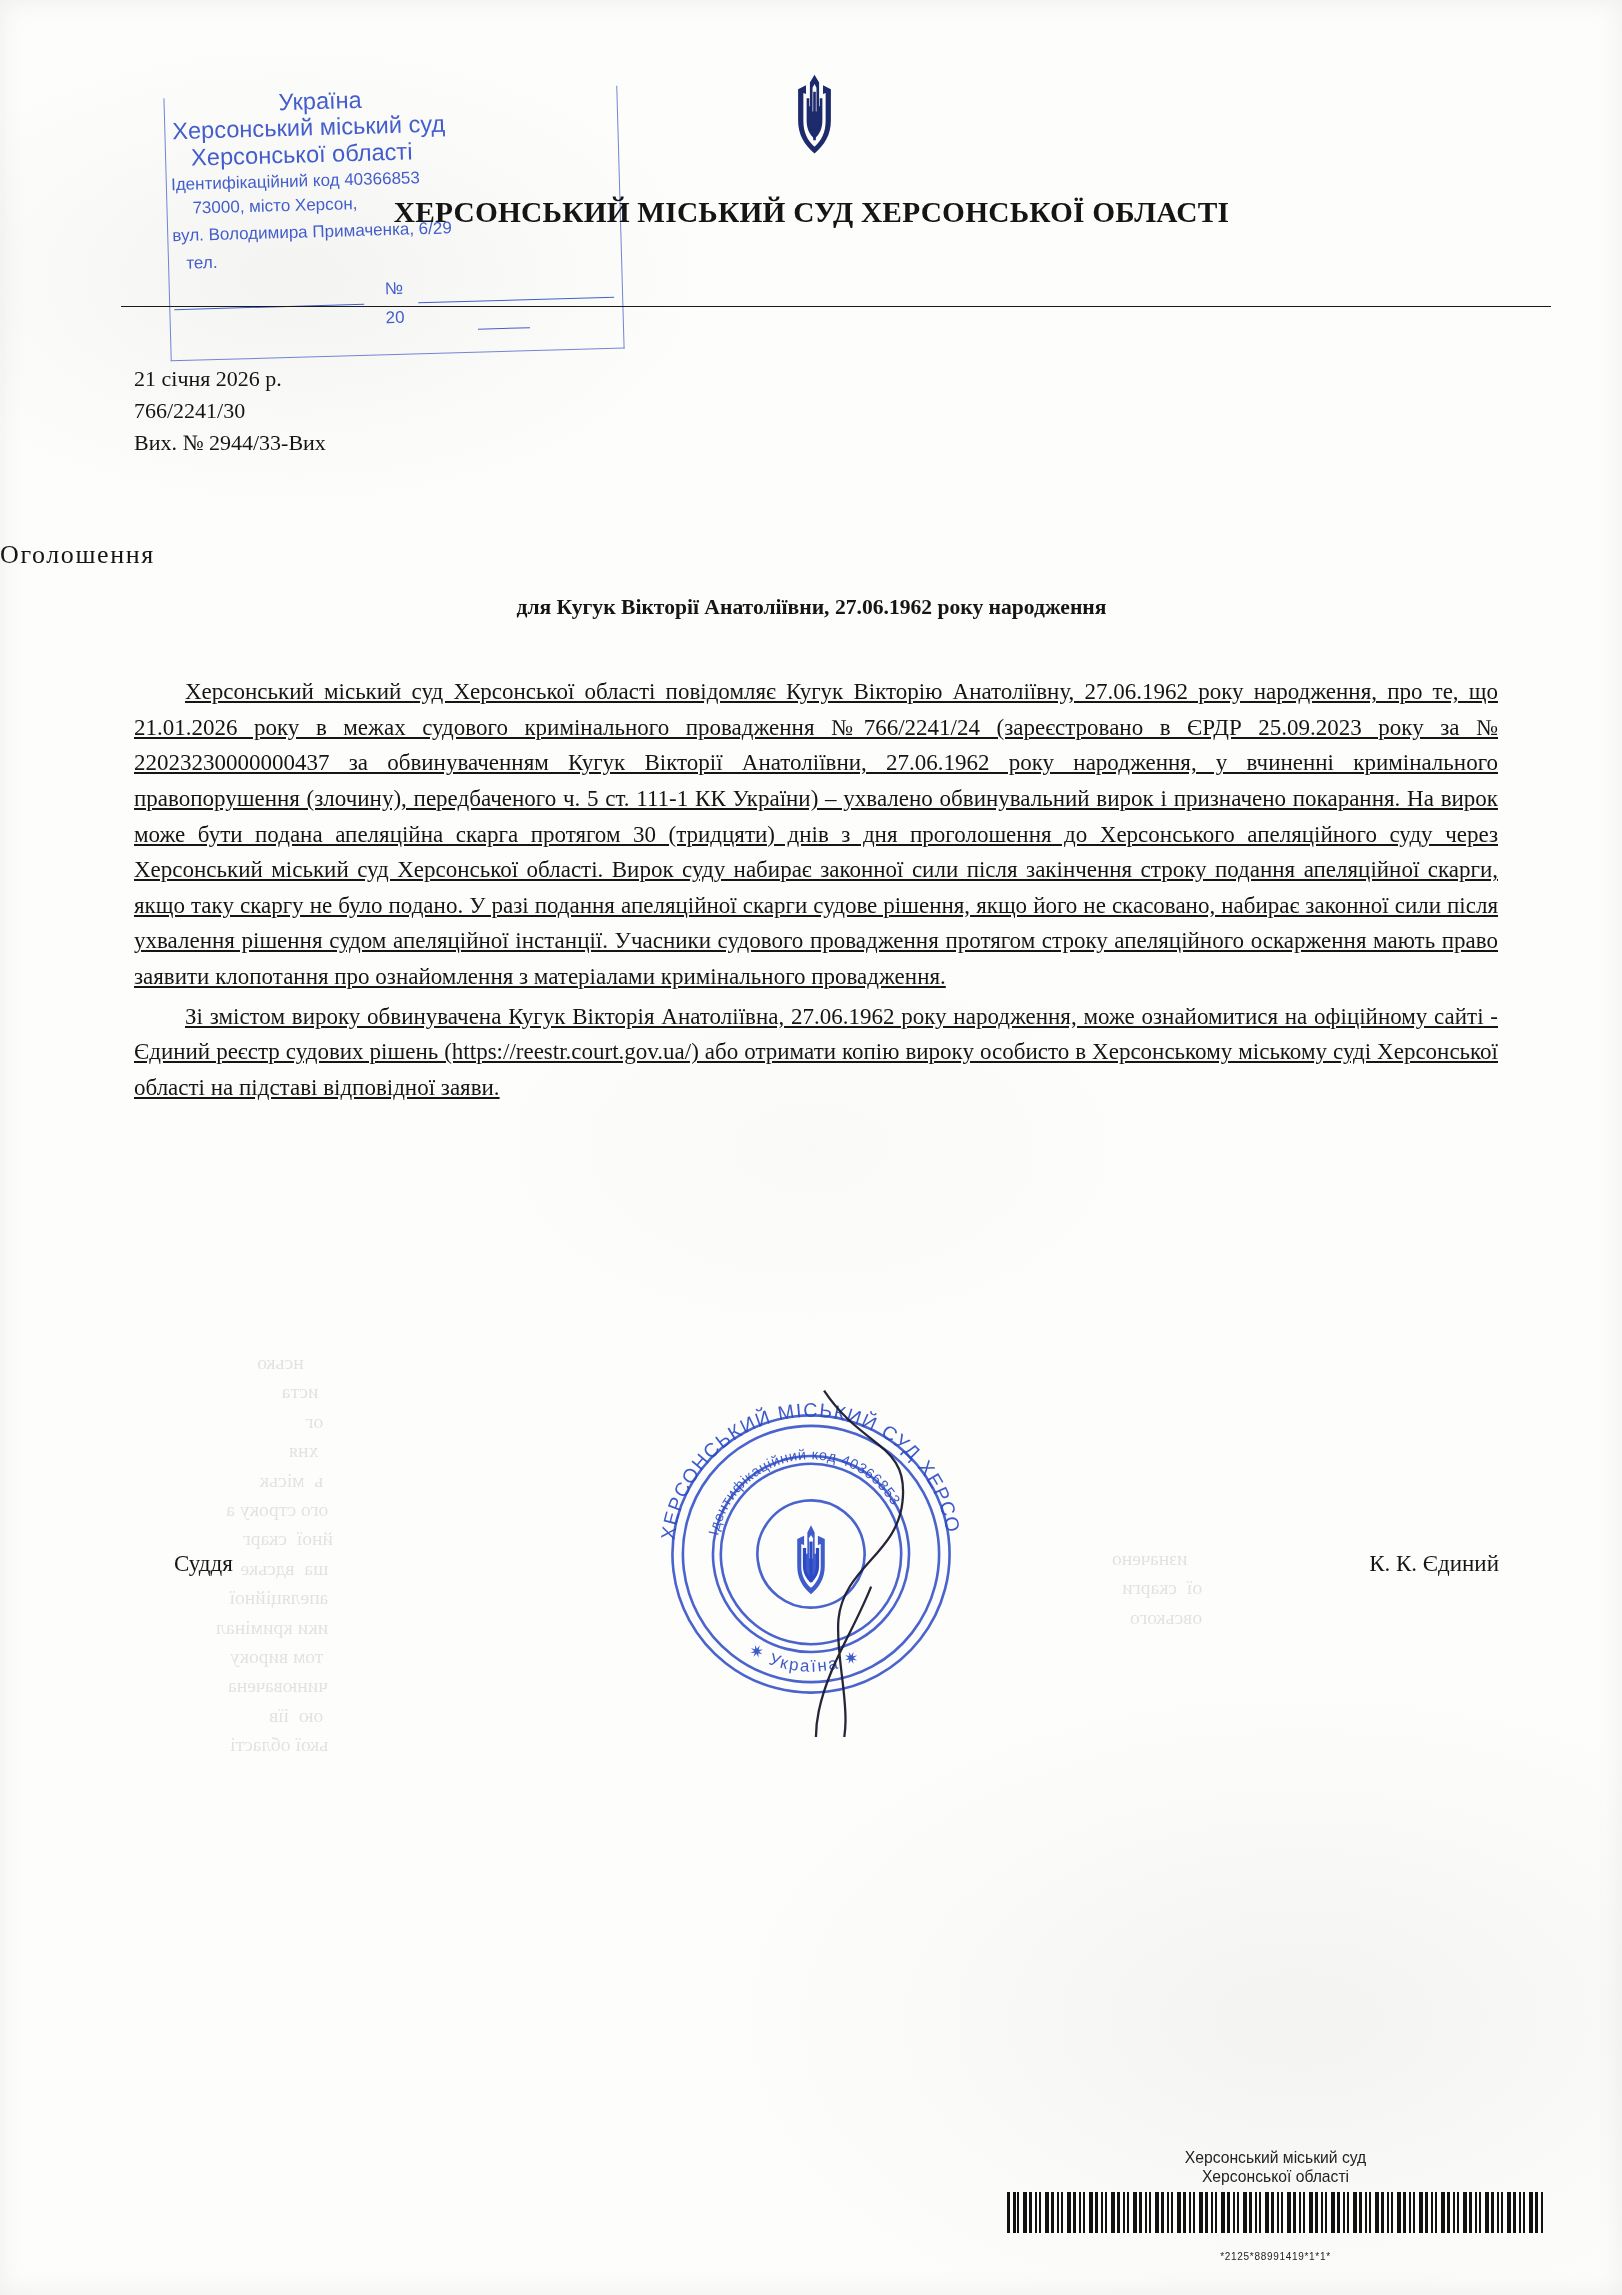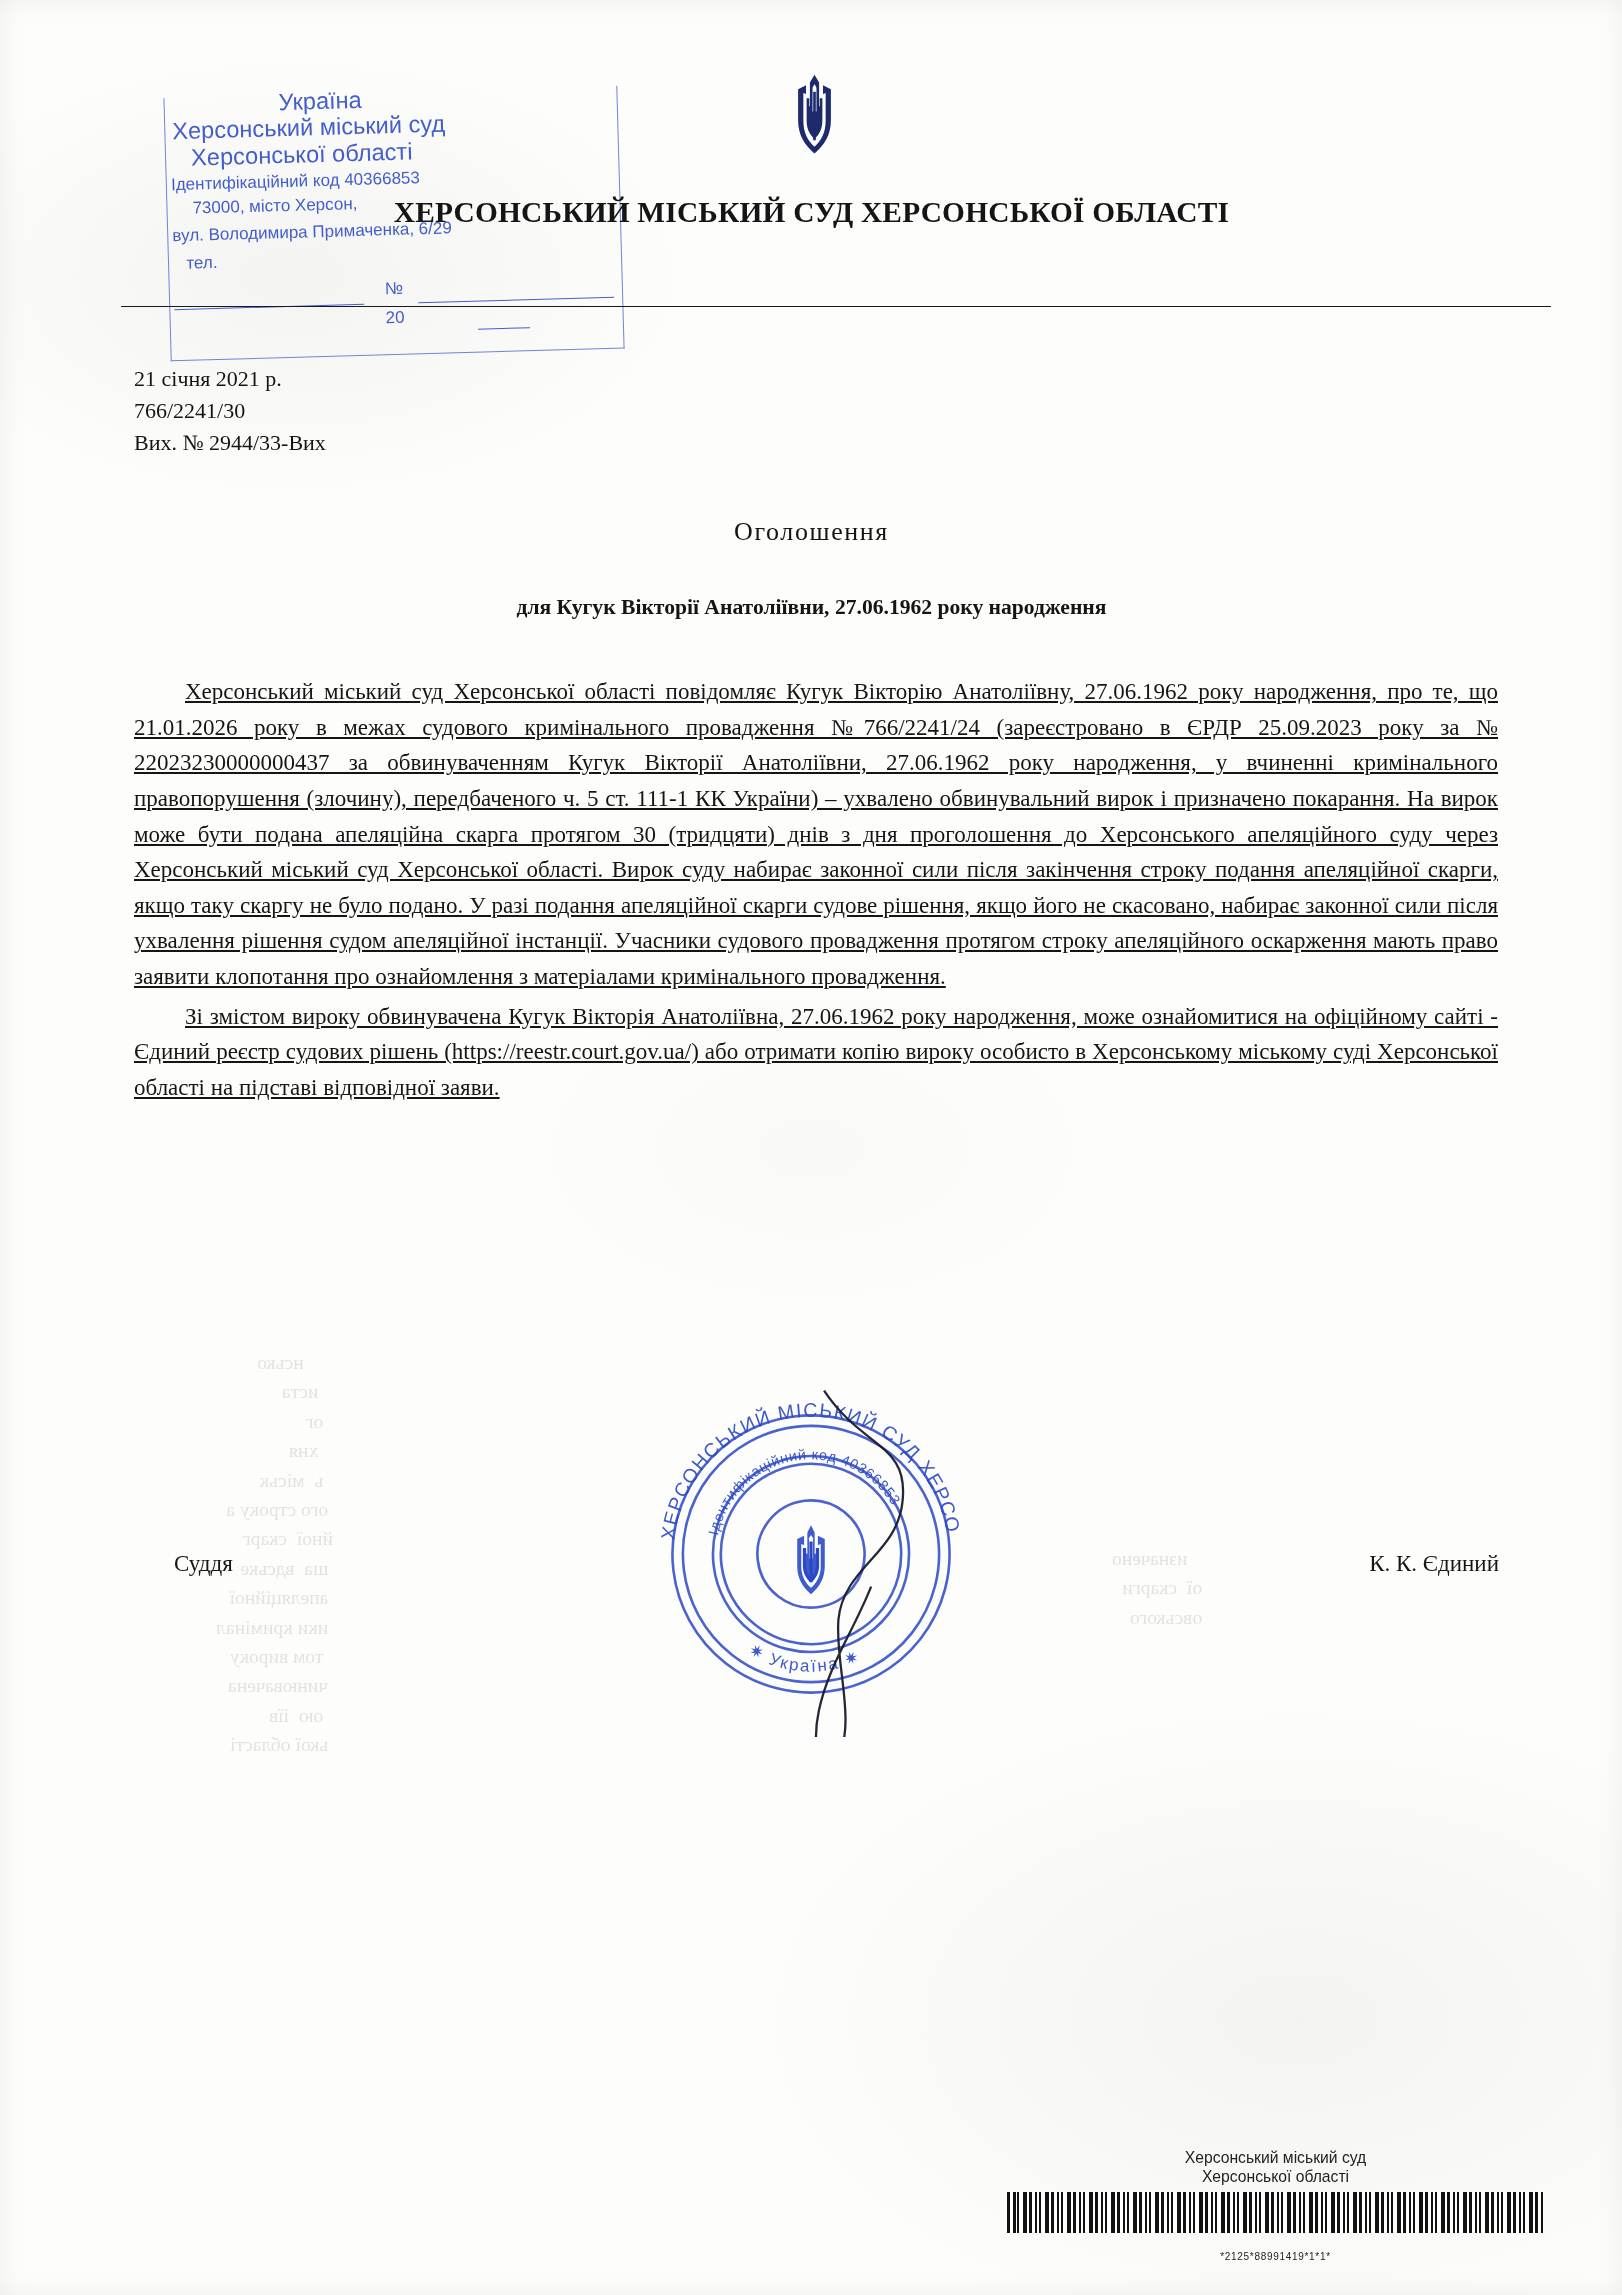--- a/index.html
+++ b/index.html
@@ -112,23 +112,23 @@
     left: 134px;
     top: 363px;
     font-size: 22px;
     line-height: 1.45;
   }
 
   
   .doc-title {
     position: absolute;
     left: 0;
-    top: 517px;
-    width: 100%;
-    text-align: center;
+    top: 540px;
+    width: 100%;
+    text-align: left;
     font-size: 26px;
     letter-spacing: 1.6px;
   }
   .doc-subtitle {
     position: absolute;
     left: 0;
     top: 595px;
     width: 100%;
     text-align: center;
     font-size: 21.6px;
@@ -281,21 +281,21 @@
     <div class="line-a"></div>
     <div class="line-b"></div>
     <div class="date">20</div>
     <div class="line-c"></div>
   </div>
 
   <div class="court-title">ХЕРСОНСЬКИЙ МІСЬКИЙ СУД ХЕРСОНСЬКОЇ ОБЛАСТІ</div>
   <div class="header-rule"></div>
 
   <div class="ref">
-    <div>21 січня 2021 р.</div>
+    <div>21 січня 2026 р.</div>
     <div>766/2241/30</div>
     <div>Вих. № 2944/33-Вих</div>
   </div>
 
   <div class="doc-title">Оголошення</div>
   <div class="doc-subtitle">для Кугук Вікторії Анатоліївни, 27.06.1962 року народження</div>
 
   <div class="body-text">
     <p>Херсонський міський суд Херсонської області повідомляє Кугук Вікторію Анатоліївну, 27.06.1962 року народження, про те, що 21.01.2026 року в межах судового кримінального провадження №766/2241/24 (зареєстровано в ЄРДР  25.09.2023 року за № 22023230000000437 за обвинуваченням Кугук Вікторії Анатоліївни, 27.06.1962 року народження, у вчиненні кримінального правопорушення (злочину), передбаченого ч. 5 ст. 111-1 КК України) – ухвалено обвинувальний вирок і призначено покарання. На вирок може бути подана апеляційна скарга протягом 30 (тридцяти) днів з дня проголошення до Херсонського апеляційного суду через Херсонський міський суд Херсонської області. Вирок суду набирає законної сили після закінчення строку подання апеляційної скарги, якщо таку скаргу не було подано. У разі подання апеляційної скарги судове рішення, якщо його не скасовано, набирає законної сили після ухвалення рішення судом апеляційної інстанції. Учасники судового провадження протягом строку апеляційного оскарження мають право заявити клопотання про ознайомлення з матеріалами кримінального провадження.</p>
     <p>Зі змістом вироку обвинувачена Кугук Вікторія Анатоліївна, 27.06.1962 року народження, може ознайомитися на офіційному сайті - Єдиний реєстр судових рішень (https://reestr.court.gov.ua/) або отримати копію вироку особисто в Херсонському міському суді Херсонської області на підставі відповідної заяви.</p>

